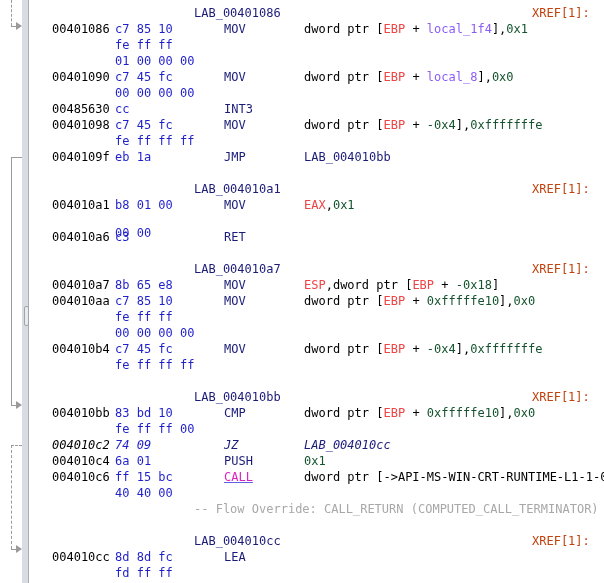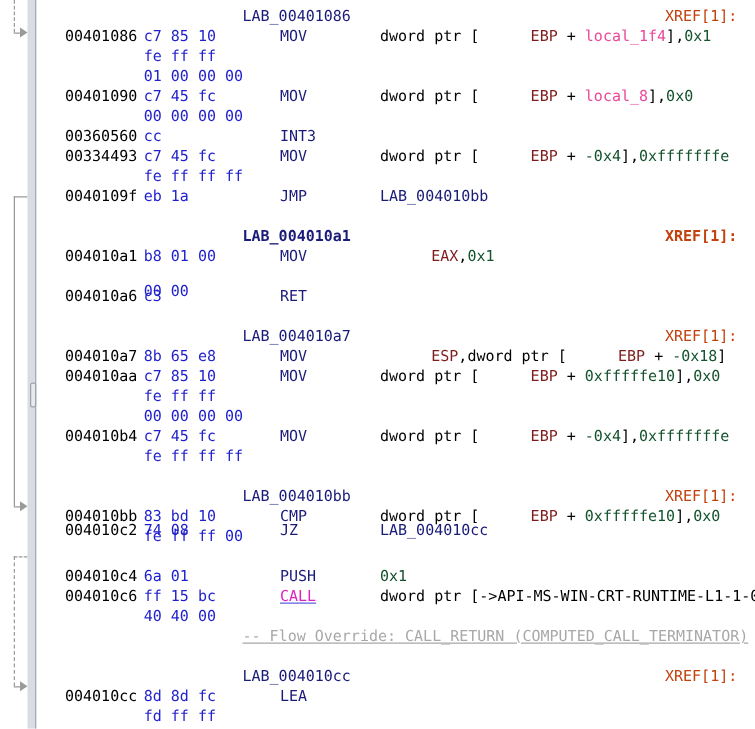--- a/index.html
+++ b/index.html
@@ -11,23 +11,23 @@
   #grip { position:absolute; left:24px; top:306px; width:3px; height:18px;
           border:1px solid #a0a4ac; border-radius:2px; background:#e8eaee; }
   #listing { position:absolute; left:30px; top:0; right:0; bottom:0; }
   .row { position:absolute; left:0; right:0; height:16px; line-height:16px; white-space:pre; }
   .addr { position:absolute; left:22px; color:#000000; }
   .bytes { position:absolute; left:85px; color:#1f1fcc; }
   .lbl { position:absolute; left:164px; color:#1b1b7a; }
   .mn { position:absolute; left:194px; color:#1b1b7a; }
   .ops { position:absolute; left:274px; color:#000000; }
   .xref { position:absolute; left:502px; color:#c2410c; }
-  .cmt { position:absolute; left:164px; color:#a8a8a8;text-decoration:underline; }
-  .reg { color:#7f1d1d;margin-left:41px; }
-  .var { color:#ec4899; }
+  .cmt { position:absolute; left:164px; color:#a8a8a8; }
+  .reg { color:#ef4444; }
+  .var { color:#8b5cf6; }
   .num { color:#14532d; }
   .lab { color:#1b1b7a; }
   .call { color:#e020c0; text-decoration:underline; text-decoration-color:#6060e0; }
   .flow { position:absolute; border-color:#9a9a9a; }
 </style>
 </head>
 <body>
 
 <div id="gutter">
 
@@ -49,39 +49,39 @@
 <div id="divider"></div>
 <div id="grip"></div>
 
 <div id="listing">
     <div class="row" style="top: 5px;"><span class="lbl">LAB_00401086</span><span class="xref">XREF[1]:</span></div>
     <div class="row" style="top: 21px;"><span class="addr">00401086</span><span class="bytes">c7 85 10</span><span class="mn">MOV</span><span class="ops"><span>dword ptr [</span><span class="reg">EBP</span><span> + </span><span class="var">local_1f4</span><span>],</span><span class="num">0x1</span></span></div>
     <div class="row" style="top: 37px;"><span class="bytes">fe ff ff</span></div>
     <div class="row" style="top: 53px;"><span class="bytes">01 00 00 00</span></div>
     <div class="row" style="top: 69px;"><span class="addr">00401090</span><span class="bytes">c7 45 fc</span><span class="mn">MOV</span><span class="ops"><span>dword ptr [</span><span class="reg">EBP</span><span> + </span><span class="var">local_8</span><span>],</span><span class="num">0x0</span></span></div>
     <div class="row" style="top: 85px;"><span class="bytes">00 00 00 00</span></div>
-    <div class="row" style="top: 101px;"><span class="addr">00360560</span><span class="bytes">cc</span><span class="mn">INT3</span><span class="ops"></span></div>
-    <div class="row" style="top: 117px;"><span class="addr">00334493</span><span class="bytes">c7 45 fc</span><span class="mn">MOV</span><span class="ops"><span>dword ptr [</span><span class="reg">EBP</span><span> + </span><span class="num">-0x4</span><span>],</span><span class="num">0xfffffffe</span></span></div>
+    <div class="row" style="top: 101px;"><span class="addr">00485630</span><span class="bytes">cc</span><span class="mn">INT3</span><span class="ops"></span></div>
+    <div class="row" style="top: 117px;"><span class="addr">00401098</span><span class="bytes">c7 45 fc</span><span class="mn">MOV</span><span class="ops"><span>dword ptr [</span><span class="reg">EBP</span><span> + </span><span class="num">-0x4</span><span>],</span><span class="num">0xfffffffe</span></span></div>
     <div class="row" style="top: 133px;"><span class="bytes">fe ff ff ff</span></div>
     <div class="row" style="top: 149px;"><span class="addr">0040109f</span><span class="bytes">eb 1a</span><span class="mn">JMP</span><span class="ops"><span class="lab">LAB_004010bb</span></span></div>
-    <div class="row" style="top: 181px; font-weight: bold;"><span class="lbl">LAB_004010a1</span><span class="xref">XREF[1]:</span></div>
+    <div class="row" style="top: 181px;"><span class="lbl">LAB_004010a1</span><span class="xref">XREF[1]:</span></div>
     <div class="row" style="top: 197px;"><span class="addr">004010a1</span><span class="bytes">b8 01 00</span><span class="mn">MOV</span><span class="ops"><span class="reg">EAX</span><span>,</span><span class="num">0x1</span></span></div>
     <div class="row" style="top: 213px; margin-top: 12px;"><span class="bytes">00 00</span></div>
     <div class="row" style="top: 229px;"><span class="addr">004010a6</span><span class="bytes">c3</span><span class="mn">RET</span><span class="ops"></span></div>
     <div class="row" style="top: 261px;"><span class="lbl">LAB_004010a7</span><span class="xref">XREF[1]:</span></div>
     <div class="row" style="top: 277px;"><span class="addr">004010a7</span><span class="bytes">8b 65 e8</span><span class="mn">MOV</span><span class="ops"><span class="reg">ESP</span><span>,dword ptr [</span><span class="reg">EBP</span><span> + </span><span class="num">-0x18</span><span>]</span></span></div>
     <div class="row" style="top: 293px;"><span class="addr">004010aa</span><span class="bytes">c7 85 10</span><span class="mn">MOV</span><span class="ops"><span>dword ptr [</span><span class="reg">EBP</span><span> + </span><span class="num">0xfffffe10</span><span>],</span><span class="num">0x0</span></span></div>
     <div class="row" style="top: 309px;"><span class="bytes">fe ff ff</span></div>
     <div class="row" style="top: 325px;"><span class="bytes">00 00 00 00</span></div>
     <div class="row" style="top: 341px;"><span class="addr">004010b4</span><span class="bytes">c7 45 fc</span><span class="mn">MOV</span><span class="ops"><span>dword ptr [</span><span class="reg">EBP</span><span> + </span><span class="num">-0x4</span><span>],</span><span class="num">0xfffffffe</span></span></div>
     <div class="row" style="top: 357px;"><span class="bytes">fe ff ff ff</span></div>
     <div class="row" style="top: 389px;"><span class="lbl">LAB_004010bb</span><span class="xref">XREF[1]:</span></div>
     <div class="row" style="top: 405px;"><span class="addr">004010bb</span><span class="bytes">83 bd 10</span><span class="mn">CMP</span><span class="ops"><span>dword ptr [</span><span class="reg">EBP</span><span> + </span><span class="num">0xfffffe10</span><span>],</span><span class="num">0x0</span></span></div>
     <div class="row" style="top: 421px;"><span class="bytes">fe ff ff 00</span></div>
-    <div class="row" style="top: 416px;"><span class="addr">004010c2</span><span class="bytes">74 08</span><span class="mn">JZ</span><span class="ops"><span class="lab">LAB_004010cc</span></span></div>
+    <div class="row" style="top: 437px; font-style: italic;"><span class="addr">004010c2</span><span class="bytes">74 09</span><span class="mn">JZ</span><span class="ops"><span class="lab">LAB_004010cc</span></span></div>
     <div class="row" style="top: 453px;"><span class="addr">004010c4</span><span class="bytes">6a 01</span><span class="mn">PUSH</span><span class="ops"><span class="num">0x1</span></span></div>
     <div class="row" style="top: 469px;"><span class="addr">004010c6</span><span class="bytes">ff 15 bc</span><span class="mn"><span class="call">CALL</span></span><span class="ops"><span>dword ptr [-&gt;API-MS-WIN-CRT-RUNTIME-L1-1-0.</span></span></div>
     <div class="row" style="top: 485px; text-decoration: underline;"><span class="bytes">40 40 00</span></div>
     <div class="row" style="top: 501px;"><span class="cmt">-- Flow Override: CALL_RETURN (COMPUTED_CALL_TERMINATOR)</span></div>
     <div class="row" style="top: 533px;"><span class="lbl">LAB_004010cc</span><span class="xref">XREF[1]:</span></div>
     <div class="row" style="top: 549px;"><span class="addr">004010cc</span><span class="bytes">8d 8d fc</span><span class="mn">LEA</span></div>
     <div class="row" style="top: 565px;"><span class="bytes">fd ff ff</span></div>
   </div>
 
 </body></html>

